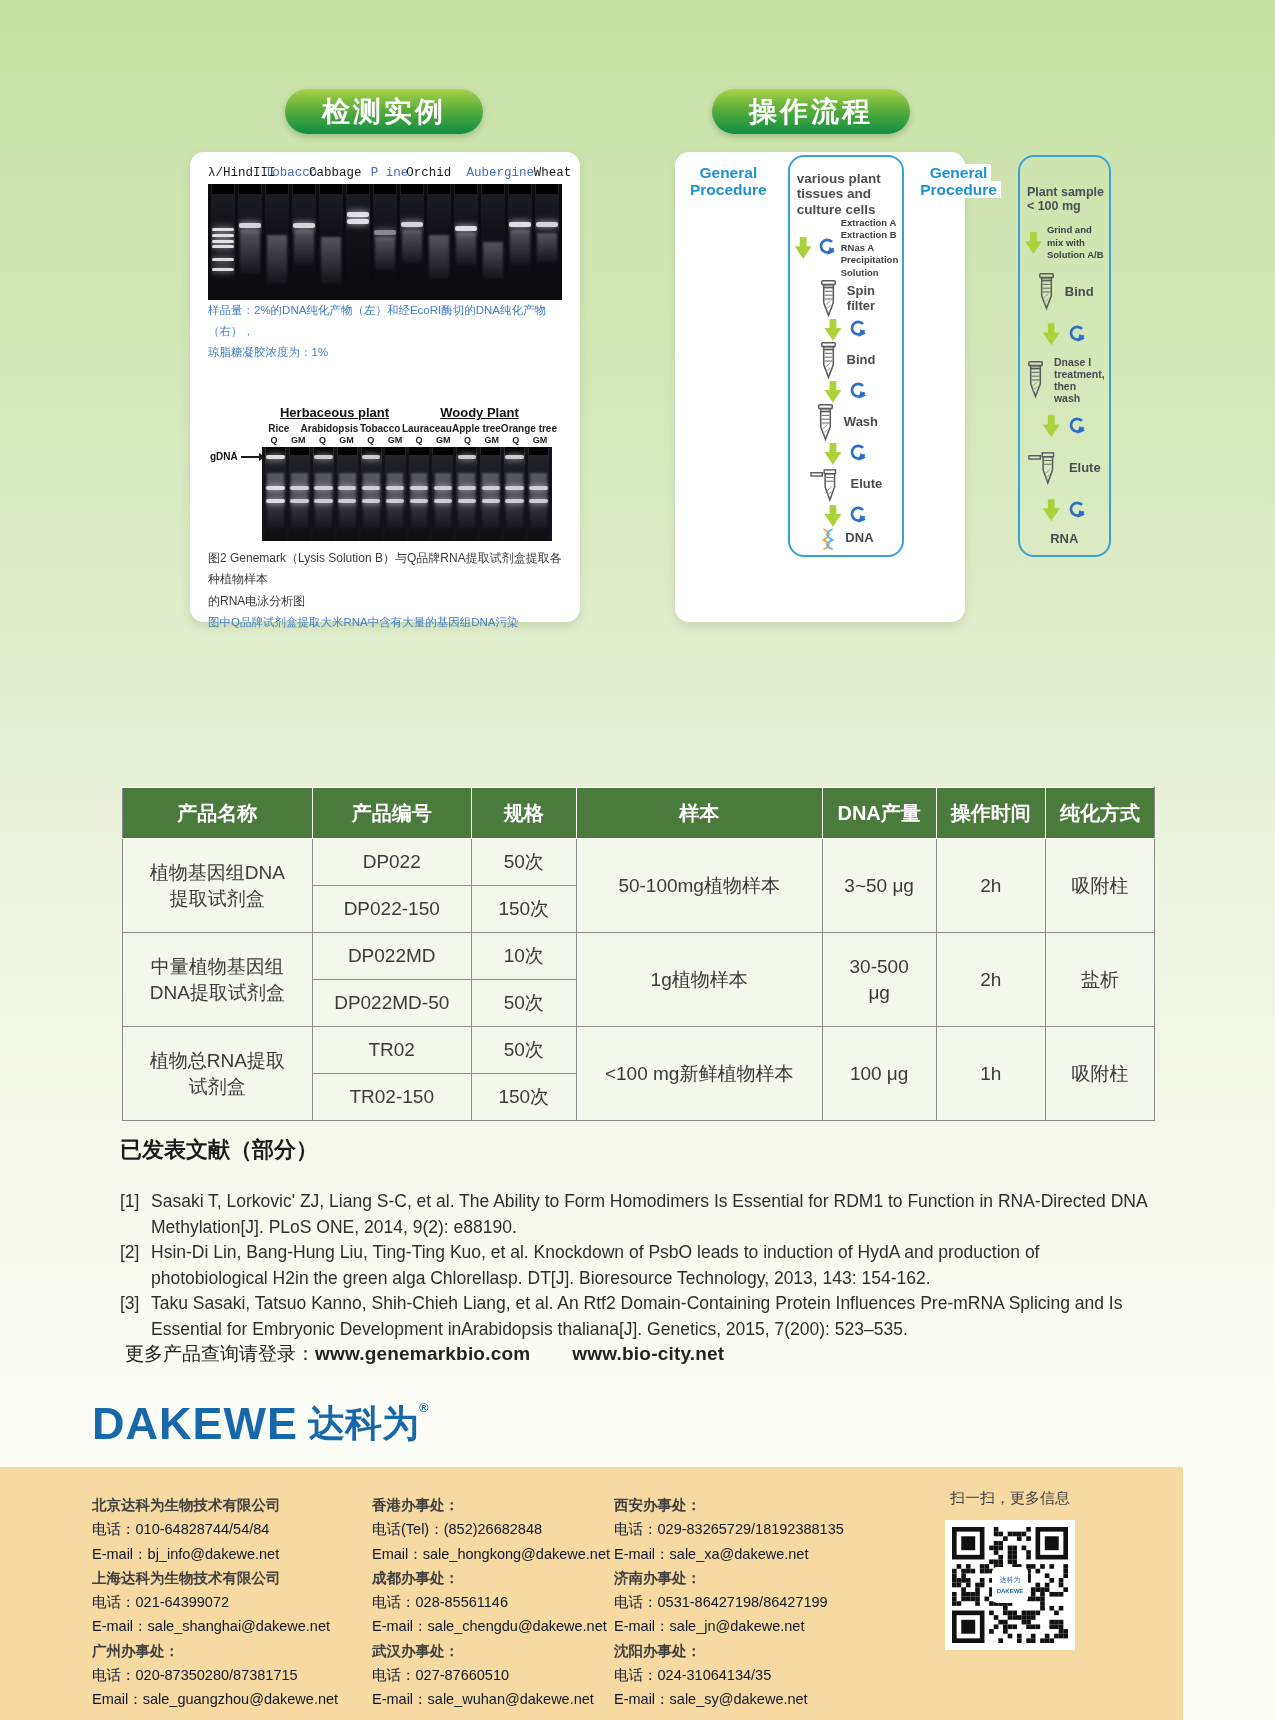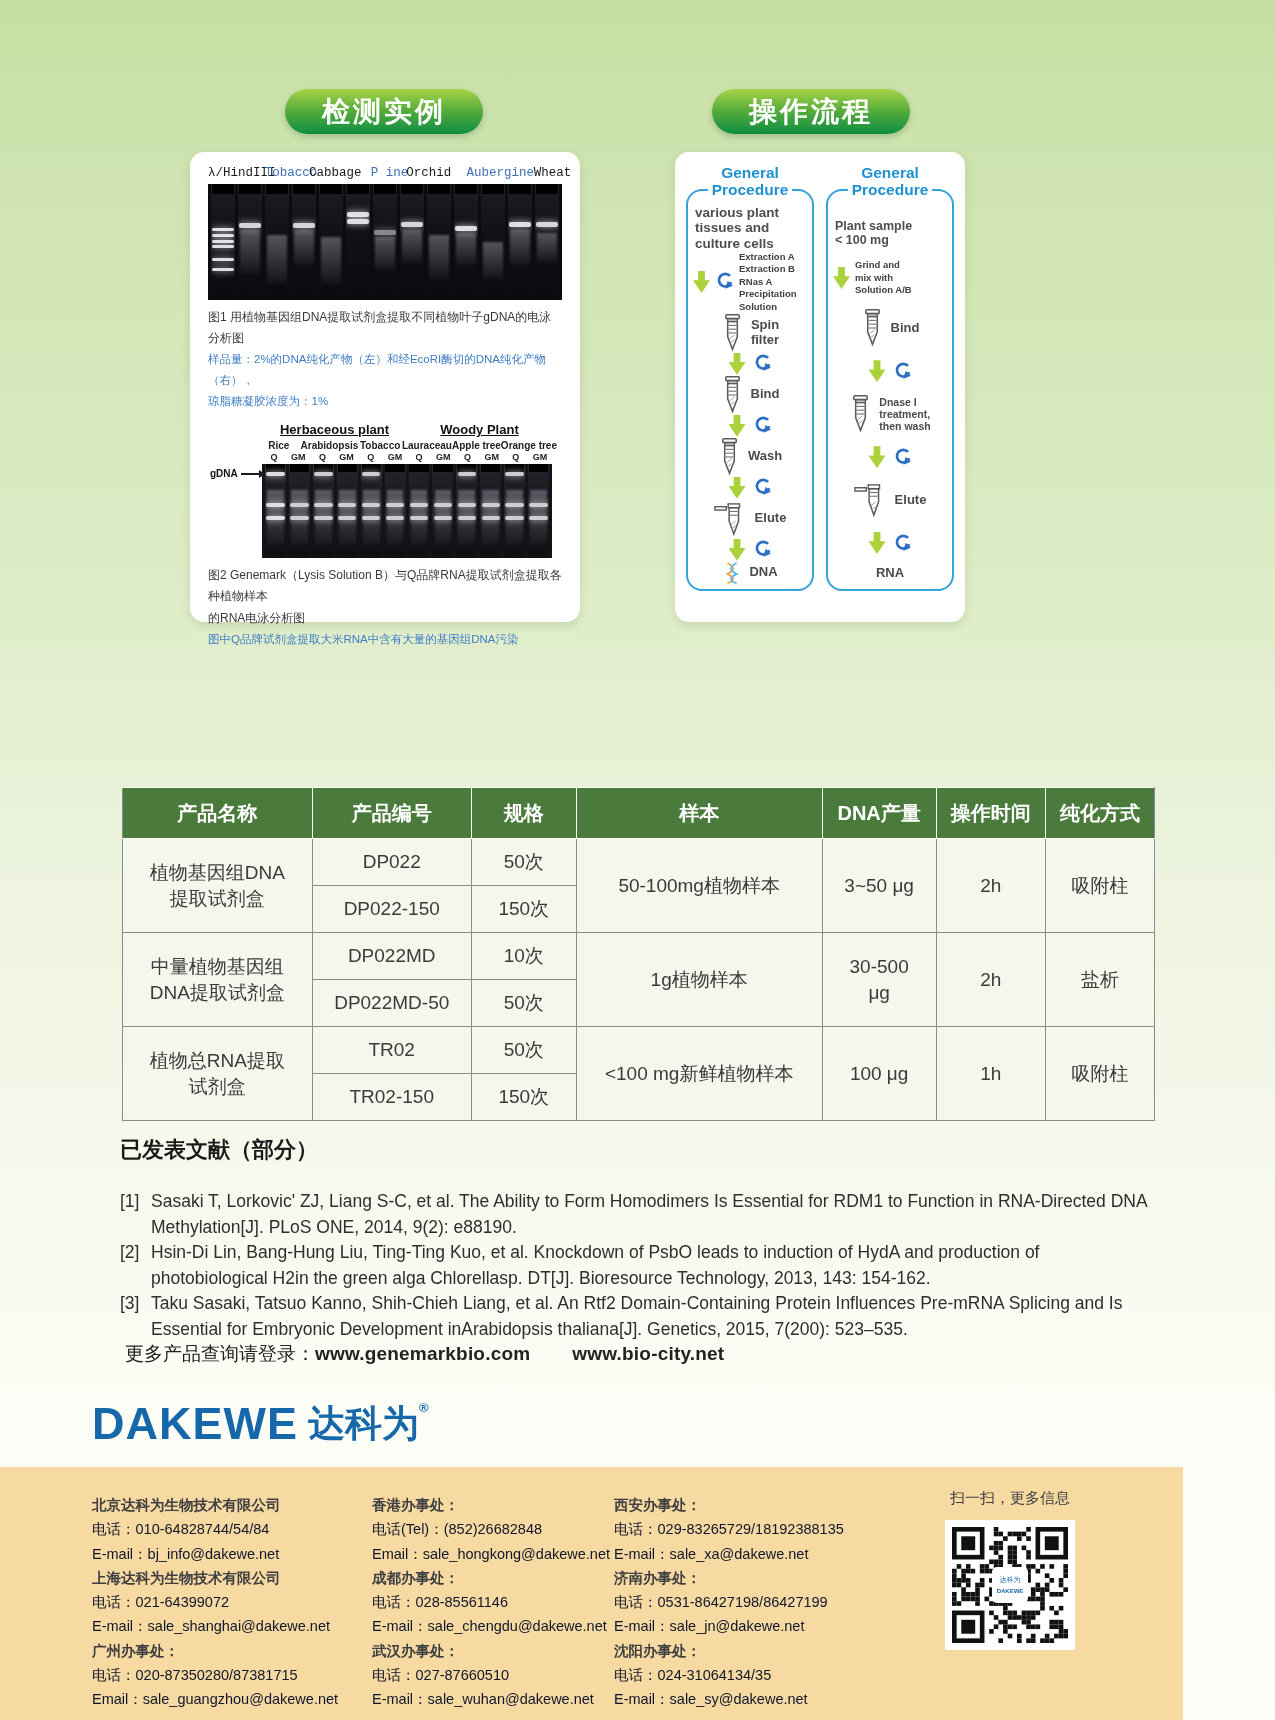--- a/index.html
+++ b/index.html
@@ -20,35 +20,35 @@
   #gel1{width:354px;height:116px;}
   .lane{flex:1;position:relative;background:linear-gradient(180deg,#1e1e26 0%,#111116 40%,#0b0b0f 100%);overflow:hidden;}
   .lane::before{content:'';position:absolute;top:0;left:4%;right:4%;height:9%;background:#000;}
   .band{position:absolute;left:6%;right:6%;border-radius:2px;background:#e9e9f0;box-shadow:0 0 7px rgba(255,255,255,.8);filter:blur(.4px);}
   .smear{position:absolute;left:10%;right:10%;background:linear-gradient(180deg,rgba(228,228,240,.32),rgba(228,228,240,.03));filter:blur(1px);}
   .cap1{font-size:12px;color:#3a3a3a;line-height:21px;margin-top:1px;}
   .cap1.first{margin-top:7px;}
   .capblue{font-size:11.5px;color:#3f7dc4;line-height:21px;}
   .f2{margin-top:10px;}
   .f2-groups{display:flex;width:290px;margin-left:54px;}
-  .f2-groups span{flex:1;text-align:center;font-size:13px;font-weight:bold;color:#111;text-decoration:underline;}
+  .f2-groups span{flex:1;text-align:center;font-size:13px;font-weight:bold;color:#111;text-decoration:underline;margin-top:32px;}
   .f2-lanes{display:flex;width:300px;margin-left:49px;margin-top:3px;}
   .f2-lanes span{flex:1;text-align:center;font-size:10px;font-weight:bold;color:#222;white-space:nowrap;}
   .f2-sub{display:flex;width:290px;margin-left:54px;margin-top:1px;margin-bottom:2px;}
   .f2-sub span{flex:1;text-align:center;font-size:9px;font-weight:bold;color:#222;}
   .gel-wrap{position:relative;margin-left:54px;width:290px;}
   #gel2{width:290px;height:94px;background:#131318;}
   #gel2 .lane{background:linear-gradient(180deg,#26262e 0%,#17171d 40%,#101014 100%);}
   .gdna-tag{position:absolute;left:-52px;top:4px;display:flex;align-items:center;font-size:10px;font-weight:bold;color:#111;}
   .gd-line{width:18px;height:2px;background:#1a1a1a;margin-left:3px;position:relative;}
   .gd-line::after{content:'';position:absolute;right:-6px;top:-3px;border-left:6px solid #1a1a1a;border-top:4px solid transparent;border-bottom:4px solid transparent;}
 
   
   #card-right{left:675px;top:152px;width:290px;height:470px;padding:12px 11px;display:flex;gap:12px;}
-  .flow-col{flex:1;display:flex;flex-direction:column;}
+  .flow-col{flex:1;display:flex;flex-direction:row;gap:17px;}
   .flow-title{text-align:center;line-height:17px;position:relative;z-index:2;}
   .flow-title span{color:#1f91d0;font-weight:bold;font-size:15.5px;background:#fff;padding:0 4px;}
   .flow-frame{border:2px solid #35a2da;border-radius:16px;margin-top:-9px;height:402px;box-sizing:border-box;
     padding:14px 4px 8px;display:flex;flex-direction:column;justify-content:space-between;}
   .step{display:flex;align-items:center;justify-content:center;gap:7px;}
   .step-text{justify-content:flex-start;padding-left:3px;font-size:13.5px;font-weight:bold;color:#4d4e50;line-height:1.14;}
   .pre{white-space:pre-line;}
   .step-reagents{justify-content:flex-start;padding-left:1px;gap:5px;}
   .rg-text{font-size:9.5px;font-weight:bold;color:#3f4042;line-height:1.3;text-align:left;}
   .step-lab{font-size:13px;font-weight:bold;color:#4a4b4d;text-align:left;line-height:1.15;}
@@ -154,21 +154,20 @@
         </div>
         <div class="lane">
           <span class="band" style="top: 33%; height: 5px; opacity: 0.95;"></span>
           <span class="smear" style="top: 40%; height: 30%;"></span>
         </div>
         <div class="lane">
           <span class="band" style="top: 33%; height: 5px; opacity: 0.9;"></span>
           <span class="smear" style="top: 42%; height: 25%;"></span>
         </div>
       </div>
-    <div class="cap1 first">图1  用植物基因组DNA提取试剂盒提取不同植物叶子gDNA的电泳分析图</div>
     <div class="capblue">样品量：2%的DNA纯化产物（左）和经EcoRI酶切的DNA纯化产物（右），</div>
     <div class="capblue">琼脂糖凝胶浓度为：1%</div>
 
     <div class="f2">
       <div class="f2-groups">
         <span>Herbaceous plant</span>
         <span>Woody Plant</span>
       </div>
       <div class="f2-lanes">
         <span>Rice</span>

